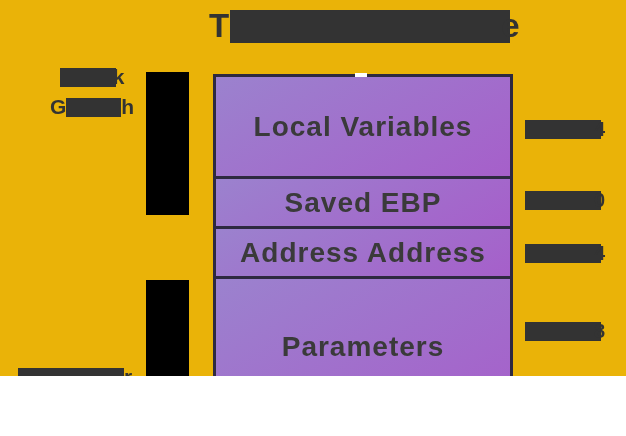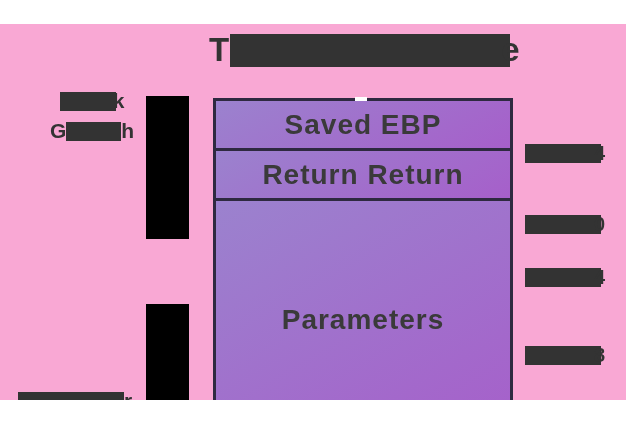--- a/index.html
+++ b/index.html
@@ -1,24 +1,23 @@
 <!DOCTYPE html>
 <html><head>
 <meta charset="utf-8">
 <style>
   html,body{margin:0;padding:0;background:#fff;}
   .canvas{
     position:relative;
     width:626px;height:376px;
-    background:#f9a8d4;
+    background:#eab308;
     overflow:hidden;
     font-family:"Liberation Sans", sans-serif;
     font-weight:bold;
     color:#333333;
-    margin-top:24px;
   }
   
   .title{
     position:absolute;left:209px;top:7px;
     font-size:33px;letter-spacing:1px;white-space:nowrap;
   }
   .redact{background:#333333;display:inline-block;}
   .title-redact{width:280px;height:33px;vertical-align:-6px;}
   .title-suffix{margin-left:-9px;}
   
@@ -81,25 +80,28 @@
   </div>
 
   <div class="side-label label-bottom">
     <div><span class="redact r1"></span><span>r</span></div>
   </div>
 
   <div class="bar bar-top"></div>
   <div class="bar bar-bottom"></div>
 
   <div class="stack-box">
+    <div class="section s1">
+        <span>Local Variables</span>
+      </div>
     <div class="section s2">
         <span>Saved EBP</span>
       </div>
     <div class="section s3">
-        <span>Return Return</span>
+        <span>Address Address</span>
       </div>
     <div class="section s4">
         <span>Parameters</span>
       </div>
   </div>
   <div class="border-notch"></div>
   <div class="border-artifact"></div>
 
   <div class="addr addr-1"><span class="redact"></span><span class="frag">4</span></div>
   <div class="addr addr-2"><span class="redact"></span><span class="frag">0</span></div>

